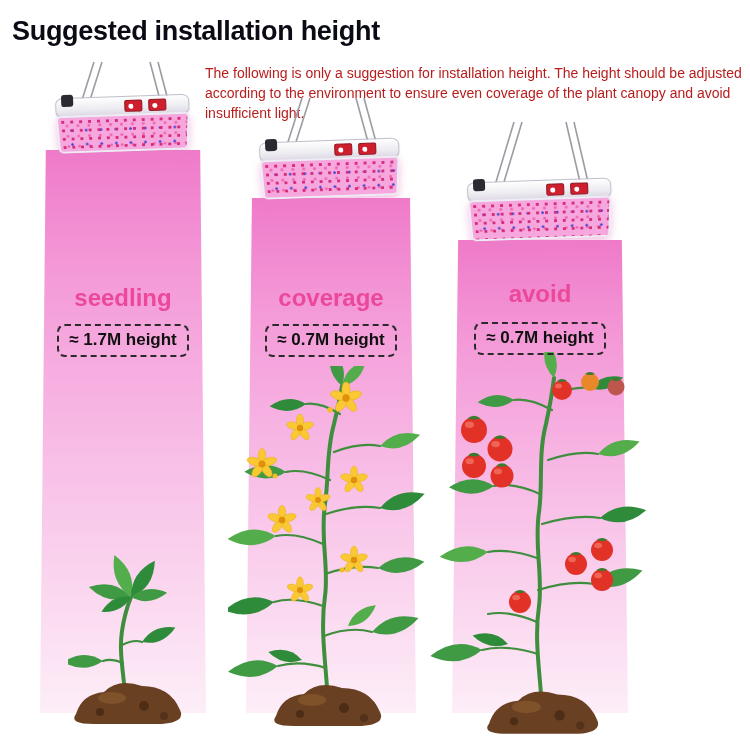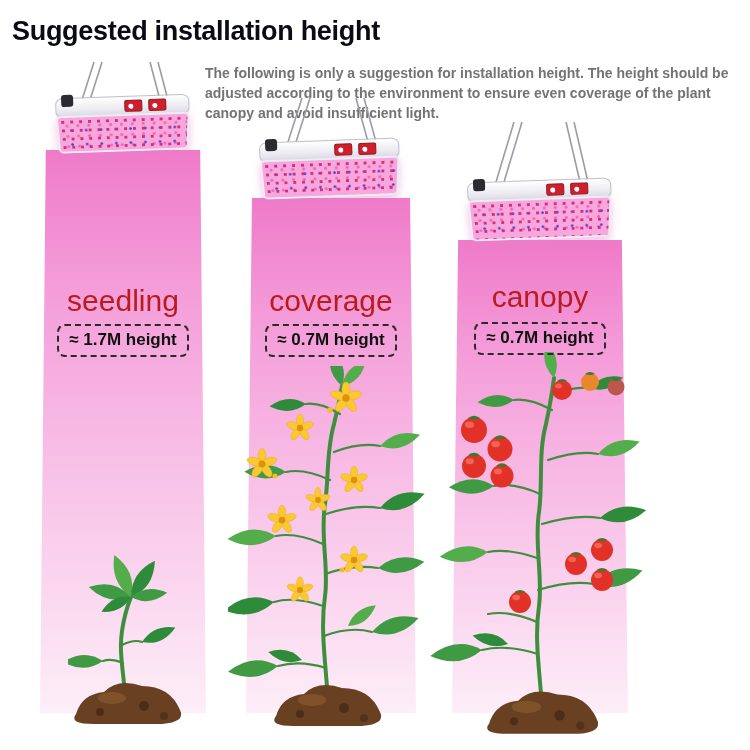--- a/index.html
+++ b/index.html
@@ -2,21 +2,21 @@
 <html><head>
 <meta charset="utf-8">
 <style>
   * { margin:0; padding:0; box-sizing:border-box; }
   html,body { background:#ffffff; }
   body { font-family:"Liberation Sans", sans-serif; }
   .page { position:relative; width:750px; height:750px; background:#ffffff; overflow:hidden; }
 
   .title-left  { position:absolute; left:12px; top:16px; font-size:27px; font-weight:800; color:#0b0b16; letter-spacing:-0.3px; }
   .title-right { position:absolute; right:12px; top:18px; font-size:25px; font-weight:800; color:#15204a; }
-  .description { position:absolute; left:205px; top:64px; width:540px; font-size:14px; font-weight:700; color:#737373; line-height:1.42; }
+  .description { position:absolute; left:205px; top:64px; width:540px; font-size:14px; font-weight:400; color:#b91c1c; line-height:1.42; }
 
   .wires { position:absolute; z-index:0; }
   .wires line { stroke:#9b9ba3; stroke-width:1.6; }
 
   .beam { position:absolute; z-index:1;
     clip-path:polygon(3.5% 0, 96.5% 0, 100% 100%, 0 100%);
     background:linear-gradient(180deg,#ef7ac9 0%,#f49ad8 22%,#f8bfe7 55%,#fbd9f0 80%,#fdeef8 100%); }
   .beam1 { left:40px;  top:150px; width:166px; height:563px; }
   .beam2 { left:246px; top:198px; width:170px; height:515px; }
   .beam3 { left:452px; top:240px; width:176px; height:473px; }
@@ -33,21 +33,21 @@
     background-image:
       radial-gradient(circle, rgba(214,37,116,.95) 1.4px, transparent 1.9px),
       radial-gradient(circle, rgba(63,63,208,.9) 1.1px, transparent 1.6px),
       radial-gradient(circle, rgba(240,96,170,.9) 1.2px, transparent 1.7px);
     background-size:9px 9px, 15px 15px, 11px 11px;
     background-position:0 0, 5px 6px, 3px 3px;
     border:2px solid #ecedf4; border-radius:5px;
     box-shadow:0 4px 8px rgba(233,130,200,.5);
     transform:perspective(260px) rotateX(-14deg); transform-origin:top; }
 
-  .stage-label { position:absolute; z-index:3; text-align:center; font-size:30px; font-weight:400; color:#b91c1c; }
+  .stage-label { position:absolute; z-index:3; text-align:center; font-size:24px; font-weight:700; color:#ec4899; }
   .hband { position:absolute; z-index:3; text-align:center; }
   .hbox { display:inline-block; border:2.5px dashed #2a2a2a; border-radius:8px; padding:4px 10px 5px; font-size:17px; font-weight:800; color:#101010;text-align:center; }
 
   .plant, .soil { position:absolute; z-index:2; }
   .stem { fill:none; stroke:#3e8e3e; stroke-width:4; stroke-linecap:round; }
   .twig { fill:none; stroke:#3e8e3e; stroke-width:2.2; stroke-linecap:round; }
 </style>
 </head>
 <body>
 
@@ -192,21 +192,21 @@
     </svg>
     <div class="lamp" style="left:468px;top:180px;width:144px;height:62px">
       <div class="lamp-top">
         <span class="knob"></span>
         <span class="switch sw1"></span>
         <span class="switch sw2"></span>
       </div>
       <div class="led"></div>
     </div>
     <div class="beam beam3"></div>
-    <div class="stage-label" style="left:452px;top:280px;width:176px">canopy</div>
+    <div class="stage-label" style="left:452px;top:280px;width:176px">avoid</div>
     <div class="hband" style="left:452px;top:322px;width:176px">
       <span class="hbox">≈ 0.7M height</span>
     </div>
     <svg class="plant" style="left:428px;top:352px" width="226" height="358" viewBox="0 0 226 358">
       <path class="stem" d="M114 356 C112 320 106 288 111 254 C115 224 106 192 111 160 C115 132 110 102 118 72 C121 58 124 42 126 26"></path>
       <path class="twig" d="M110 302 Q78 292 54 298"></path>
       <path class="twig" d="M109 270 Q82 258 60 262"></path>
       <path class="twig" d="M110 238 Q142 228 166 232"></path>
       <path class="twig" d="M109 206 Q80 196 60 200"></path>
       <path class="twig" d="M114 172 Q148 162 172 166"></path>

